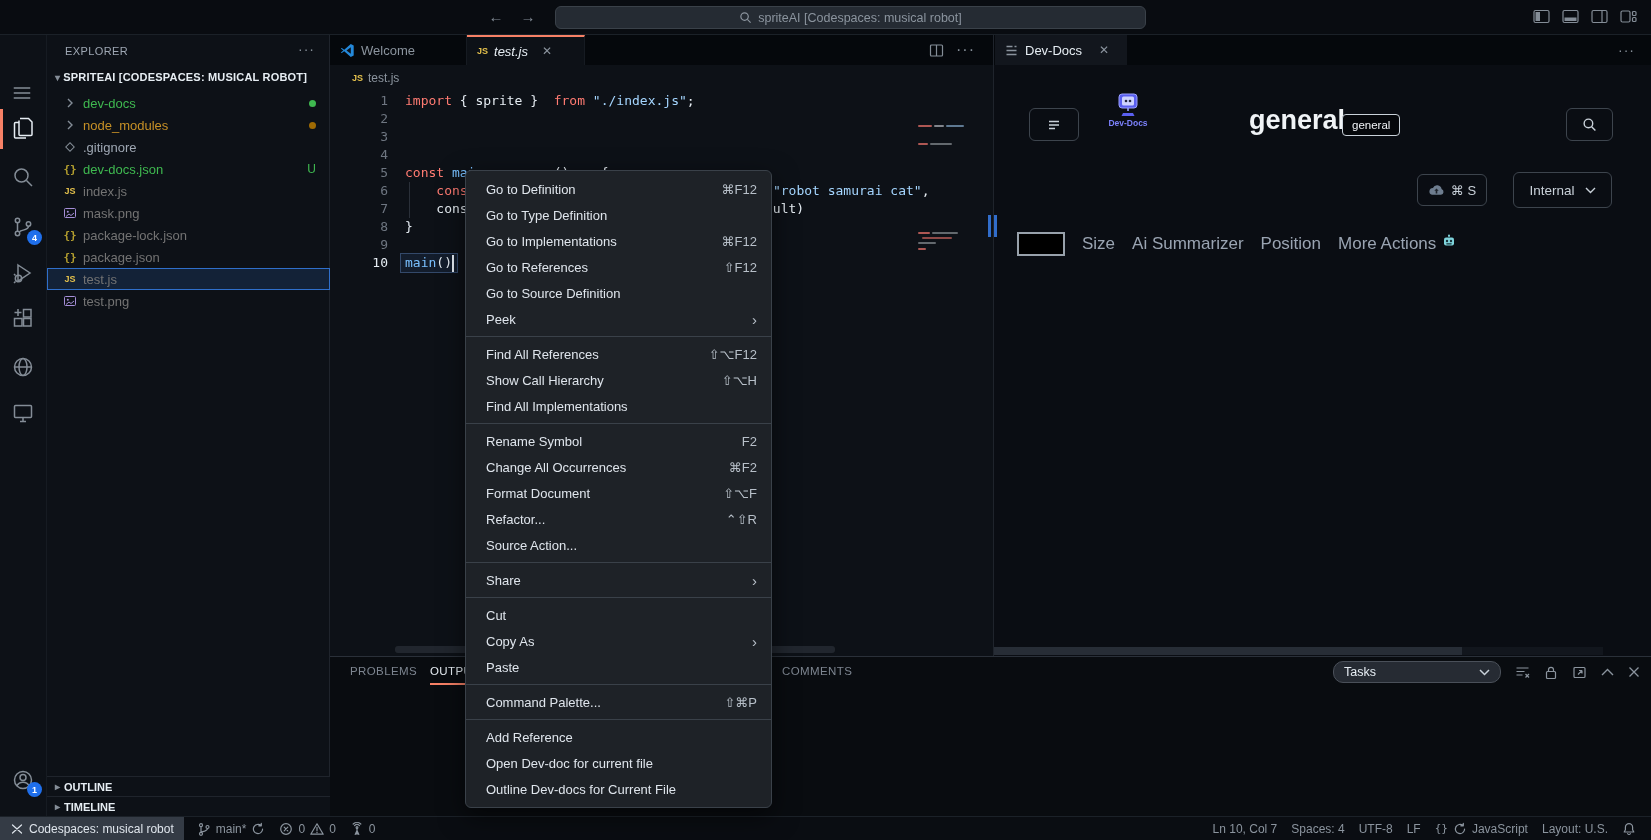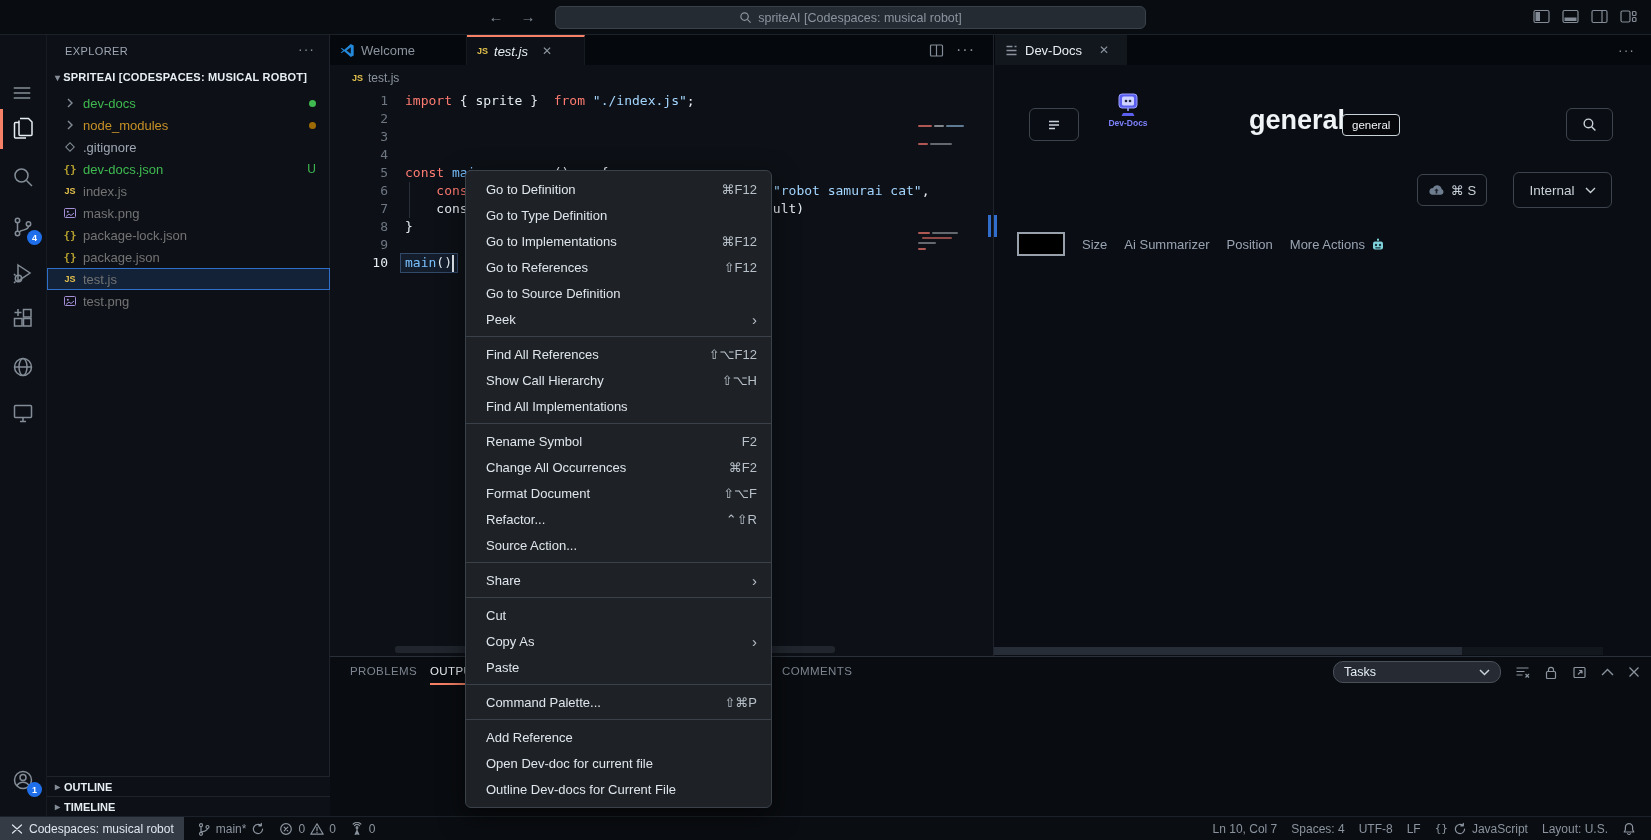--- a/index.html
+++ b/index.html
@@ -66,21 +66,21 @@
   .dd-tab { position:absolute; left:1px; top:0; width:132px; height:30px; background:#12161d; display:flex; align-items:center; gap:7px; padding:0 10px; font-size:13px; color:#e6edf3; }
   .dd-dots { position:absolute; right:16px; top:7px; color:#848d97; font-size:14px; letter-spacing:1px; }
   .webview { position:absolute; left:0; top:30px; width:658px; height:591px; background:#0a0d13; }
   .dd-btn { position:absolute; border:1px solid #3d444d; border-radius:6px; display:flex; align-items:center; justify-content:center; color:#c9d1d9; background:transparent; }
   .dd-logo { position:absolute; left:104px; top:28px; width:60px; text-align:center; }
   .dd-logo-label { font-size:8.5px; font-weight:bold; color:#7c81fb; margin-top:1px; }
   .dd-title { position:absolute; left:255px; top:40px; font-size:27px; font-weight:bold; color:#f0f3f6; }
   .dd-badge { position:absolute; left:348px; top:49px; height:22px; padding:0 9px; border:1px solid #c9d1d9; border-radius:4px; font-size:11.5px; display:flex; align-items:center; color:#f0f3f6; background:#05070b; }
   .dd-save { position:absolute; left:423px; top:109px; width:70px; height:32px; gap:6px; font-size:13px; }
   .dd-visibility { position:absolute; left:519px; top:107px; width:99px; height:36px; gap:10px; font-size:13.5px; }
-  .dd-row3 { position:absolute; left:23px; top:167px; display:flex; align-items:center; gap:17px; font-size:13px; color:#9aa4b2; }
+  .dd-row3 { position:absolute; left:23px; top:167px; display:flex; align-items:center; gap:17px; font-size:17px; color:#9aa4b2; }
   .dd-swatch { width:48px; height:24px; background:#000; border:2px solid #98a1ab; }
   .dd-doc { position:absolute; left:19px; top:235px; width:609px; height:345px; background:#2b2533; }
   .dd-doc-title { position:absolute; left:33px; top:58px; font-size:30px; font-weight:bold; color:#f0f6fc; }
   .dd-focus-dash { position:absolute; left:0; top:150px; width:3px; height:22px; background:#316dca; }
   .dd-hscroll { position:absolute; left:0; bottom:1px; width:609px; height:8px; background:#12161d; }
   .dd-hscroll-thumb { position:absolute; left:0; top:0; width:468px; height:8px; background:#272d36; }
 
   
   .panel { position:absolute; left:330px; top:656px; width:1321px; height:160px; background:#090c10; border-top:1px solid #2a3039; }
   .panel-tab { position:absolute; top:0; height:28px; line-height:28px; font-size:11.5px; letter-spacing:.4px; color:#7d8590; }
@@ -439,21 +439,21 @@
             <svg width="11" height="7" viewBox="0 0 11 7" fill="none" stroke="#c9d1d9" stroke-width="1.4">
               <path d="M1 1l4.5 4.5L10 1"></path>
             </svg>
           </span>
       </div>
       <div class="dd-row3">
         <span class="dd-swatch"></span>
         <span>Size</span>
         <span>Ai Summarizer</span>
         <span>Position</span>
-        <span style="display:flex; align-items:flex-end; gap:6px;">
+        <span style="display:flex; align-items:flex-start; gap:6px;">
           <span>More Actions</span>
           <span>
               <svg width="14" height="14" viewBox="0 0 14 14">
                 <path d="M7 1v2" stroke="#7fd4dc" stroke-width="1.2"></path>
                 <circle cx="7" cy="1.5" r="1" fill="#7fd4dc"></circle>
                 <rect x="2" y="3.5" width="10" height="8" rx="2" fill="#7fd4dc"></rect>
                 <circle cx="5" cy="7" r="1.2" fill="#19333a"></circle>
                 <circle cx="9" cy="7" r="1.2" fill="#19333a"></circle>
                 <rect x="4.2" y="9.2" width="5.6" height="1.2" rx=".6" fill="#19333a"></rect>
               </svg>

